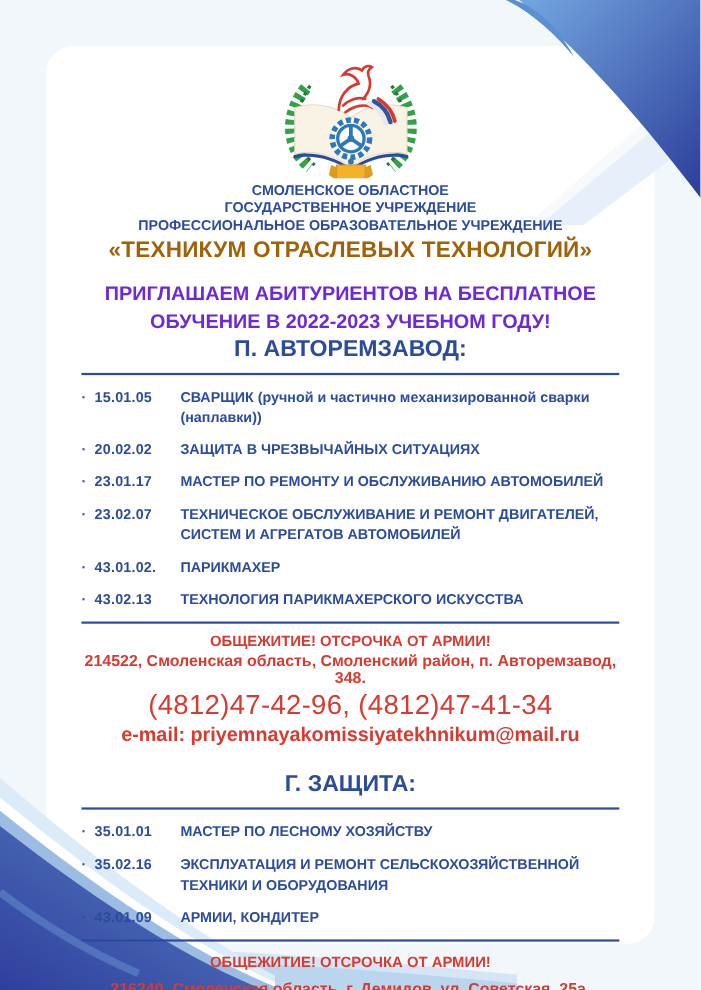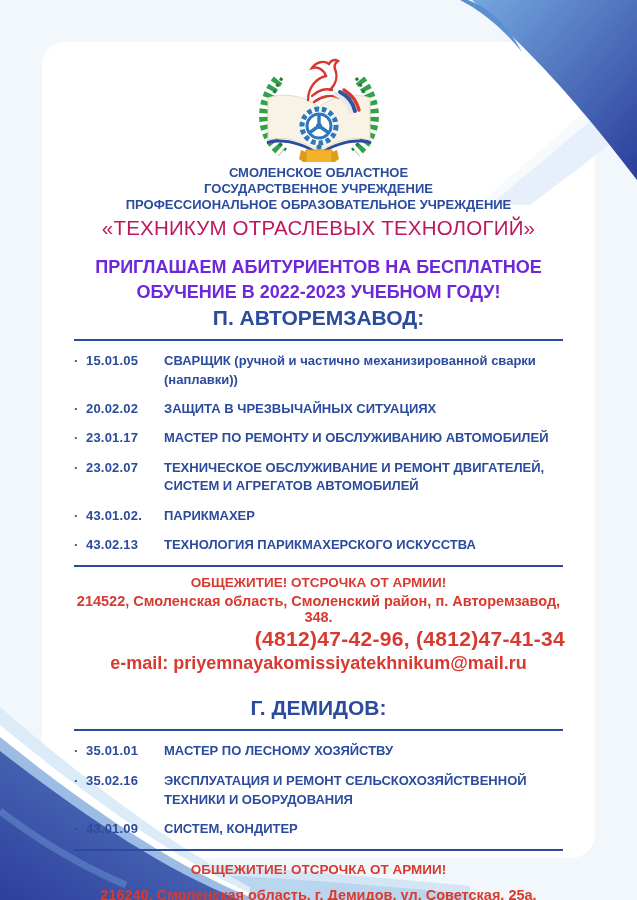--- a/index.html
+++ b/index.html
@@ -16,36 +16,36 @@
   .deco{position:absolute;z-index:2;pointer-events:none;}
   .deco-tr{top:0;right:0;}
   .deco-bl{left:0;bottom:0;}
   .deco-bottom{left:0;bottom:0;z-index:0;}
   .content{
     position:absolute;left:42px;top:42px;width:553px;height:816px;
     z-index:3;box-sizing:border-box;padding:10px 30px 4px 30px;text-align:center;
   }
   .logo{margin:0 auto;display:block;}
   .org-lines{color:#2b4b9e;font-weight:bold;font-size:13px;line-height:1.22;margin-top:3px;}
-  .org-title{color:#be185d;font-weight:normal;font-size:20.5px;margin-top:3px;letter-spacing:0.2px;}
+  .org-title{color:#a16207;font-weight:bold;font-size:20.5px;margin-top:3px;letter-spacing:0.2px;}
   .invite{
     color:#6d28d9;font-weight:bold;font-size:18px;line-height:1.42;
     margin:15px auto 0 auto;max-width:505px;
   }
   .sec-heading{color:#2b4b9e;font-weight:bold;font-size:21px;}
   .rule{height:2px;background:#2b4b9e;margin:9px 2px 0 2px;border:none;}
   .prog-list{margin-top:11px;text-align:left;}
   .prog-row{display:flex;align-items:flex-start;margin-bottom:10.5px;color:#2b4b9e;font-weight:bold;font-size:13px;line-height:1.45;}
   .prog-bullet{width:12px;flex:0 0 12px;text-align:left;padding-left:2px;}
   .prog-code{width:70px;flex:0 0 70px;letter-spacing:0.2px;}
   .prog-name{flex:1;padding-left:8px;max-width:398px;}
   .contact{margin-top:2px;}
   .contact .note{color:#d93a30;font-weight:bold;font-size:13.5px;margin-top:8px;}
   .contact .address{color:#d93a30;font-weight:bold;font-size:14.5px;margin-top:3px;}
-  .contact .phones{color:#d93a30;font-weight:bold;font-size:21px;margin-top:2px;letter-spacing:0.3px;text-align:right;}
+  .contact .phones{color:#d93a30;font-weight:normal;font-size:25px;margin-top:2px;letter-spacing:0.3px;}
   .contact .email{color:#d93a30;font-weight:bold;font-size:18px;margin-top:2px;}
   .contact--loose .note{margin-top:11px;}
   .contact--loose .address{margin-top:10px;}
 </style>
 </head>
 <body>
 
 <svg class="deco deco-bottom" width="470" height="46" viewBox="0 0 470 46">
   <path d="M0,46 L0,12 C120,0 300,16 470,32 L470,46 Z" fill="#cfe3f5" opacity="0.85"></path>
   <path d="M0,46 L0,26 C140,10 320,26 470,40 L470,46 Z" fill="#b7d4ee" opacity="0.9"></path>
@@ -169,38 +169,38 @@
 
   <div class="rule"></div>
 
   <div class="contact">
     <div class="note">ОБЩЕЖИТИЕ! ОТСРОЧКА ОТ АРМИИ!</div>
     <div class="address">214522, Смоленская область, Смоленский район, п. Авторемзавод, 348.</div>
     <div class="phones">(4812)47-42-96, (4812)47-41-34</div>
     <div class="email">e-mail: priyemnayakomissiyatekhnikum@mail.ru</div>
   </div>
 
-  <div class="sec-heading" style="margin-top:22px;">Г. ДЕМИДОВ:</div>
+  <div class="sec-heading" style="margin-top:22px;">Г. ЗАЩИТА:</div>
   <div class="rule"></div>
 
   <div class="prog-list">
     <div class="prog-row">
       <span class="prog-bullet">·</span>
       <span class="prog-code">35.01.01</span>
       <span class="prog-name">МАСТЕР ПО ЛЕСНОМУ ХОЗЯЙСТВУ</span>
     </div>
     <div class="prog-row">
       <span class="prog-bullet">·</span>
       <span class="prog-code">35.02.16</span>
       <span class="prog-name">ЭКСПЛУАТАЦИЯ И РЕМОНТ СЕЛЬСКОХОЗЯЙСТВЕННОЙ ТЕХНИКИ И ОБОРУДОВАНИЯ</span>
     </div>
     <div class="prog-row">
       <span class="prog-bullet">·</span>
       <span class="prog-code">43.01.09</span>
-      <span class="prog-name">СИСТЕМ, КОНДИТЕР</span>
+      <span class="prog-name">АРМИИ, КОНДИТЕР</span>
     </div>
   </div>
 
   <div class="rule"></div>
 
   <div class="contact contact--loose">
     <div class="note">ОБЩЕЖИТИЕ! ОТСРОЧКА ОТ АРМИИ!</div>
     <div class="address">216240, Смоленская область, г. Демидов, ул. Советская, 25а.</div>
 
   </div>

